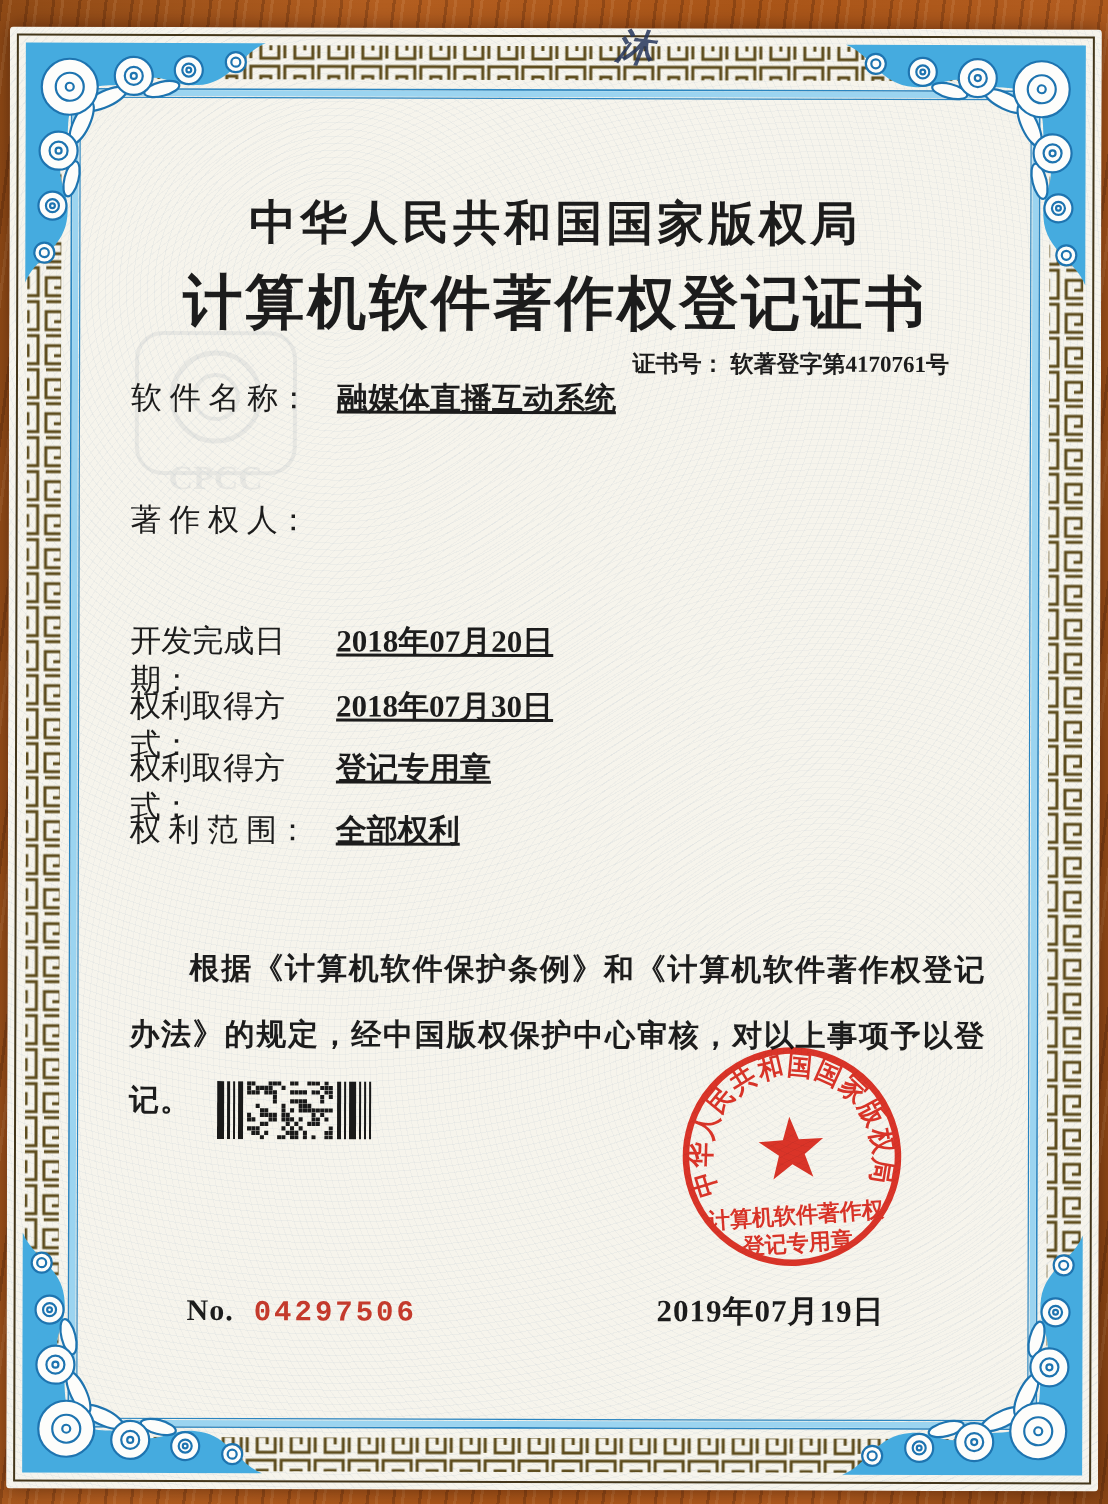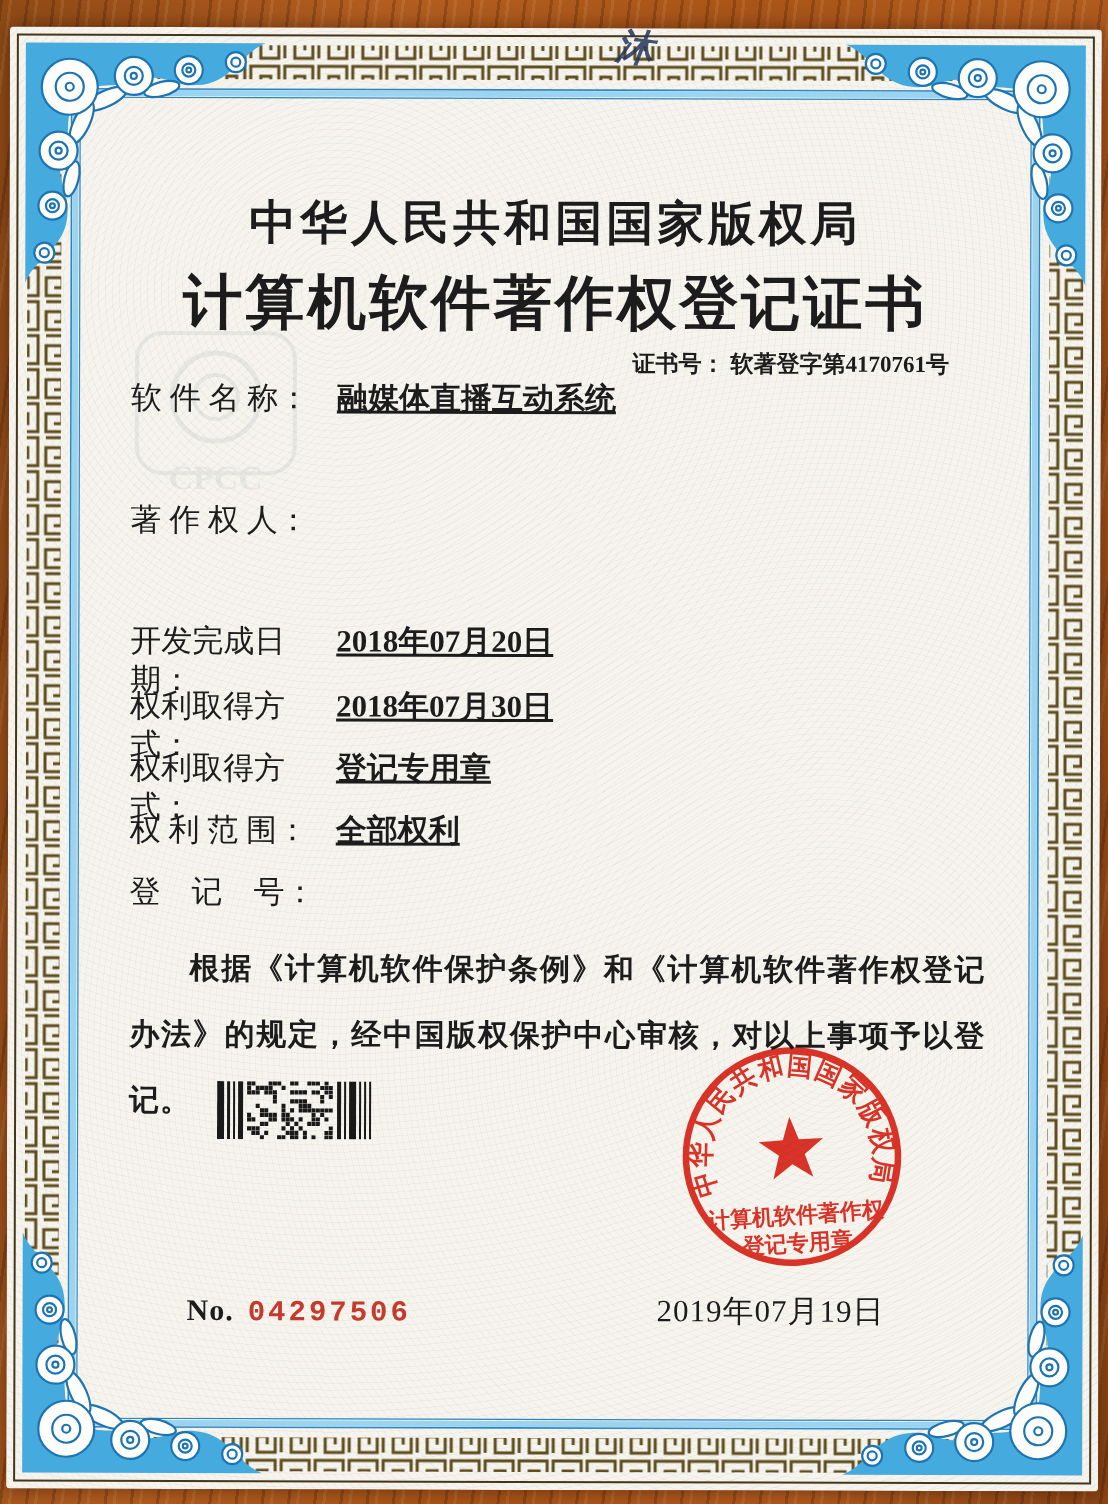--- a/index.html
+++ b/index.html
@@ -51,24 +51,24 @@
   .r5{top:722px;} .r6{top:784px;} .r7{top:846px;}
   .statement{
     left:122px; top:908px; width:856px; font-size:30px; font-weight:600;
     line-height:2.2; text-indent:2em; text-align:justify; letter-spacing:1px;
   }
   .barcode{left:210px; top:1054px;}
   .watermark{left:122px; top:300px; opacity:.13;}
   .seal{left:665px; top:1008px; width:240px; height:240px; opacity:.92; mix-blend-mode:multiply;}
   .seal-date{
     left:614px; top:1262px; width:300px; text-align:center;
-    font-size:31px; font-weight:400; letter-spacing:1px;
+    font-size:31px; font-weight:700; letter-spacing:1px;
   }
   .serial{left:180px; top:1266px; font-size:30px; font-weight:600; letter-spacing:1px;}
-  .serial .num{color:var(--num-red,#c43a2c); margin-left:14px; letter-spacing:3px; font-family:"Liberation Mono","DejaVu Sans Mono",monospace; font-size:29px;}
+  .serial .num{color:var(--num-red,#c43a2c); margin-left:20px; letter-spacing:3px; font-family:"Liberation Mono","DejaVu Sans Mono",monospace; font-size:29px;}
 </style>
 </head>
 <body>
 
 <div class="stage">
   <div class="paper">
 
     <svg class="frame-svg" viewBox="0 0 1092 1462" aria-hidden="true">
       <defs>
         <pattern id="keyH" width="34" height="34" patternUnits="userSpaceOnUse">
@@ -163,21 +163,20 @@
     </div>
     <div class="abs row r5">
       <span class="flabel">权利取得方式：</span>
       <span class="fvalue">登记专用章</span>
     </div>
     <div class="abs row r6">
       <span class="flabel">权 利 范 围：</span>
       <span class="fvalue">全部权利</span>
     </div>
     <div class="abs row r7">
-      <span class="flabel">登　记　号：</span>
     </div>
 
     <div class="abs statement">根据《计算机软件保护条例》和《计算机软件著作权登记办法》的规定，经中国版权保护中心审核，对以上事项予以登记。</div>
 
     <svg class="abs barcode" width="160" height="58" viewBox="0 0 160 58">
       <g id="barcode-modules" fill="#191919">
           <rect x="0" y="0" width="7" height="58"></rect>
           <rect x="10" y="0" width="3" height="58"></rect>
           <rect x="16" y="0" width="2" height="58"></rect>
           <rect x="21" y="0" width="5" height="58"></rect>

